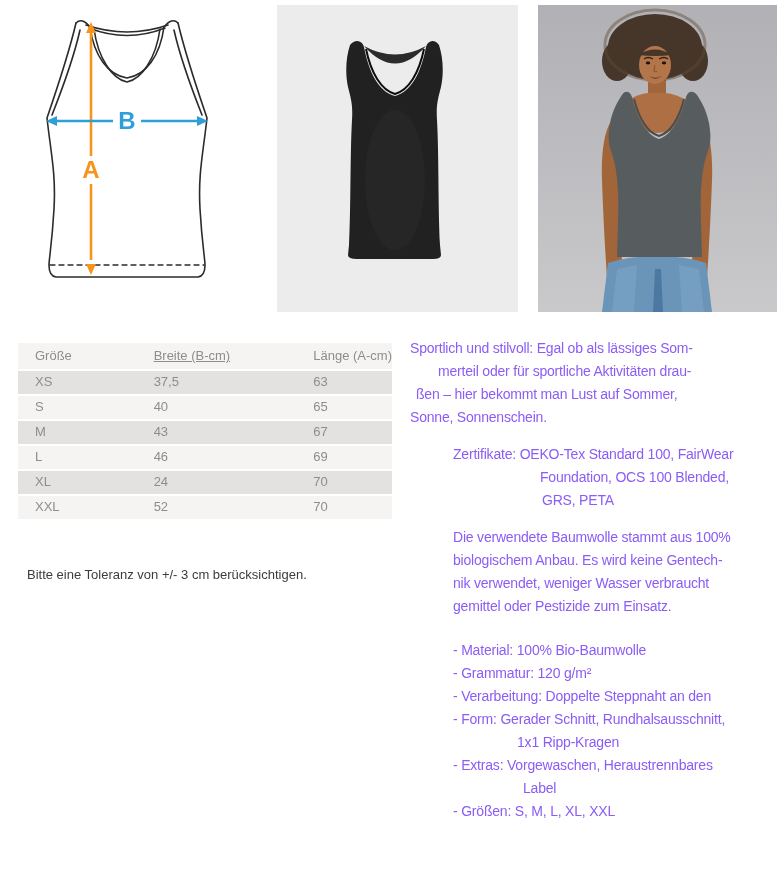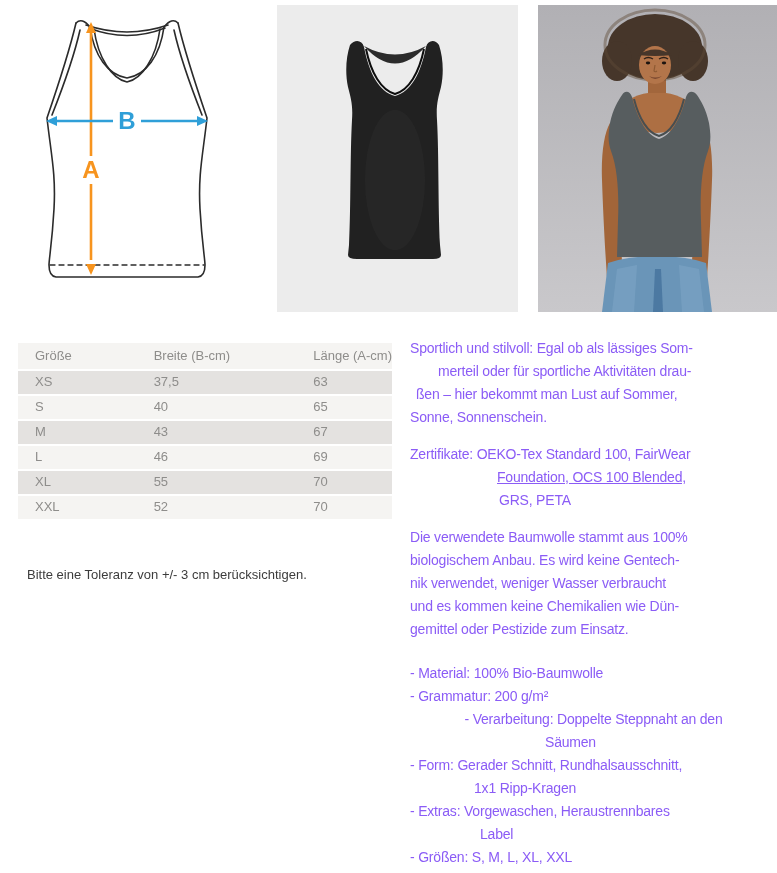--- a/index.html
+++ b/index.html
@@ -17,34 +17,34 @@
   .size-table{
     position:absolute;left:18px;top:341px;width:374px;
     border-collapse:separate;border-spacing:0 2px;
     font-size:13px;color:#8e8d8b;
   }
   .size-table th{
     background:#f5f4f2;font-weight:400;text-align:left;
     padding:5px 0 6px 17px;white-space:nowrap;
   }
   .size-table th:nth-child(1){width:103px;}
-  .size-table th:nth-child(2){width:144px;}
+  .size-table th:nth-child(2){width:144px;text-decoration:underline;}
   .size-table td{padding:3px 0 5px 17px;white-space:nowrap;}
   .size-table tbody tr:nth-child(odd) td{background:#e4e2e0;}
   .size-table tbody tr:nth-child(even) td{background:#f5f4f2;}
   
   .tolerance-note{
     position:absolute;left:27px;top:567px;font-size:13px;color:#3c3c3c;white-space:nowrap;
   }
   
   .description{
     position:absolute;left:410px;top:337px;width:367px;
     font-size:14px;line-height:23px;color:#8b5cf6;letter-spacing:-0.2px;
   }
-  .description .para + .para{margin-top:14px;}
+  .description .para + .para{margin-top:14px;margin-left:43px;}
   .description .para.list{margin-top:21px;}
   .description .line{white-space:nowrap;}
 </style>
 </head>
 <body>
 
 <div class="page">
 
   <div class="diagram">
     <svg viewBox="0 0 182 276">
@@ -166,21 +166,21 @@
           <td>43</td>
           <td>67</td>
         </tr>
         <tr>
           <td>L</td>
           <td>46</td>
           <td>69</td>
         </tr>
         <tr>
           <td>XL</td>
-          <td>55</td>
+          <td>24</td>
           <td>70</td>
         </tr>
         <tr>
           <td>XXL</td>
           <td>52</td>
           <td>70</td>
         </tr>
       </tbody>
   </table>
 
@@ -188,35 +188,33 @@
 
   <div class="description">
       <div class="para">
         <div class="line" style="padding-left: 0px;">Sportlich und stilvoll: Egal ob als lässiges Som-</div>
         <div class="line" style="padding-left: 0px; margin-left: 28px;">merteil oder für sportliche Aktivitäten drau-</div>
         <div class="line" style="padding-left: 0px; margin-left: 6px;">ßen – hier bekommt man Lust auf Sommer,</div>
         <div class="line" style="padding-left: 0px;">Sonne, Sonnenschein.</div>
       </div>
       <div class="para">
         <div class="line" style="padding-left: 0px;">Zertifikate: OEKO-Tex Standard 100, FairWear</div>
-        <div class="line" style="padding-left: 87px; text-decoration: underline;">Foundation, OCS 100 Blended,</div>
+        <div class="line" style="padding-left: 87px;">Foundation, OCS 100 Blended,</div>
         <div class="line" style="padding-left: 89px;">GRS, PETA</div>
       </div>
       <div class="para">
         <div class="line" style="padding-left: 0px;">Die verwendete Baumwolle stammt aus 100%</div>
         <div class="line" style="padding-left: 0px;">biologischem Anbau. Es wird keine Gentech-</div>
         <div class="line" style="padding-left: 0px;">nik verwendet, weniger Wasser verbraucht</div>
-        <div class="line" style="padding-left: 0px;">und es kommen keine Chemikalien wie Dün-</div>
         <div class="line" style="padding-left: 0px;">gemittel oder Pestizide zum Einsatz.</div>
       </div>
       <div class="para list">
         <div class="line" style="padding-left: 0px;">- Material: 100% Bio-Baumwolle</div>
-        <div class="line" style="padding-left: 0px;">- Grammatur: 200 g/m²</div>
-        <div class="line" style="padding-left: 0px; text-align: center;">- Verarbeitung: Doppelte Steppnaht an den</div>
-        <div class="line" style="padding-left: 135px;">Säumen</div>
+        <div class="line" style="padding-left: 0px;">- Grammatur: 120 g/m²</div>
+        <div class="line" style="padding-left: 0px;">- Verarbeitung: Doppelte Steppnaht an den</div>
         <div class="line" style="padding-left: 0px;">- Form: Gerader Schnitt, Rundhalsausschnitt,</div>
         <div class="line" style="padding-left: 64px;">1x1 Ripp-Kragen</div>
         <div class="line" style="padding-left: 0px;">- Extras: Vorgewaschen, Heraustrennbares</div>
         <div class="line" style="padding-left: 70px;">Label</div>
         <div class="line" style="padding-left: 0px;">- Größen: S, M, L, XL, XXL</div>
       </div>
     </div>
 
 </div>
 

